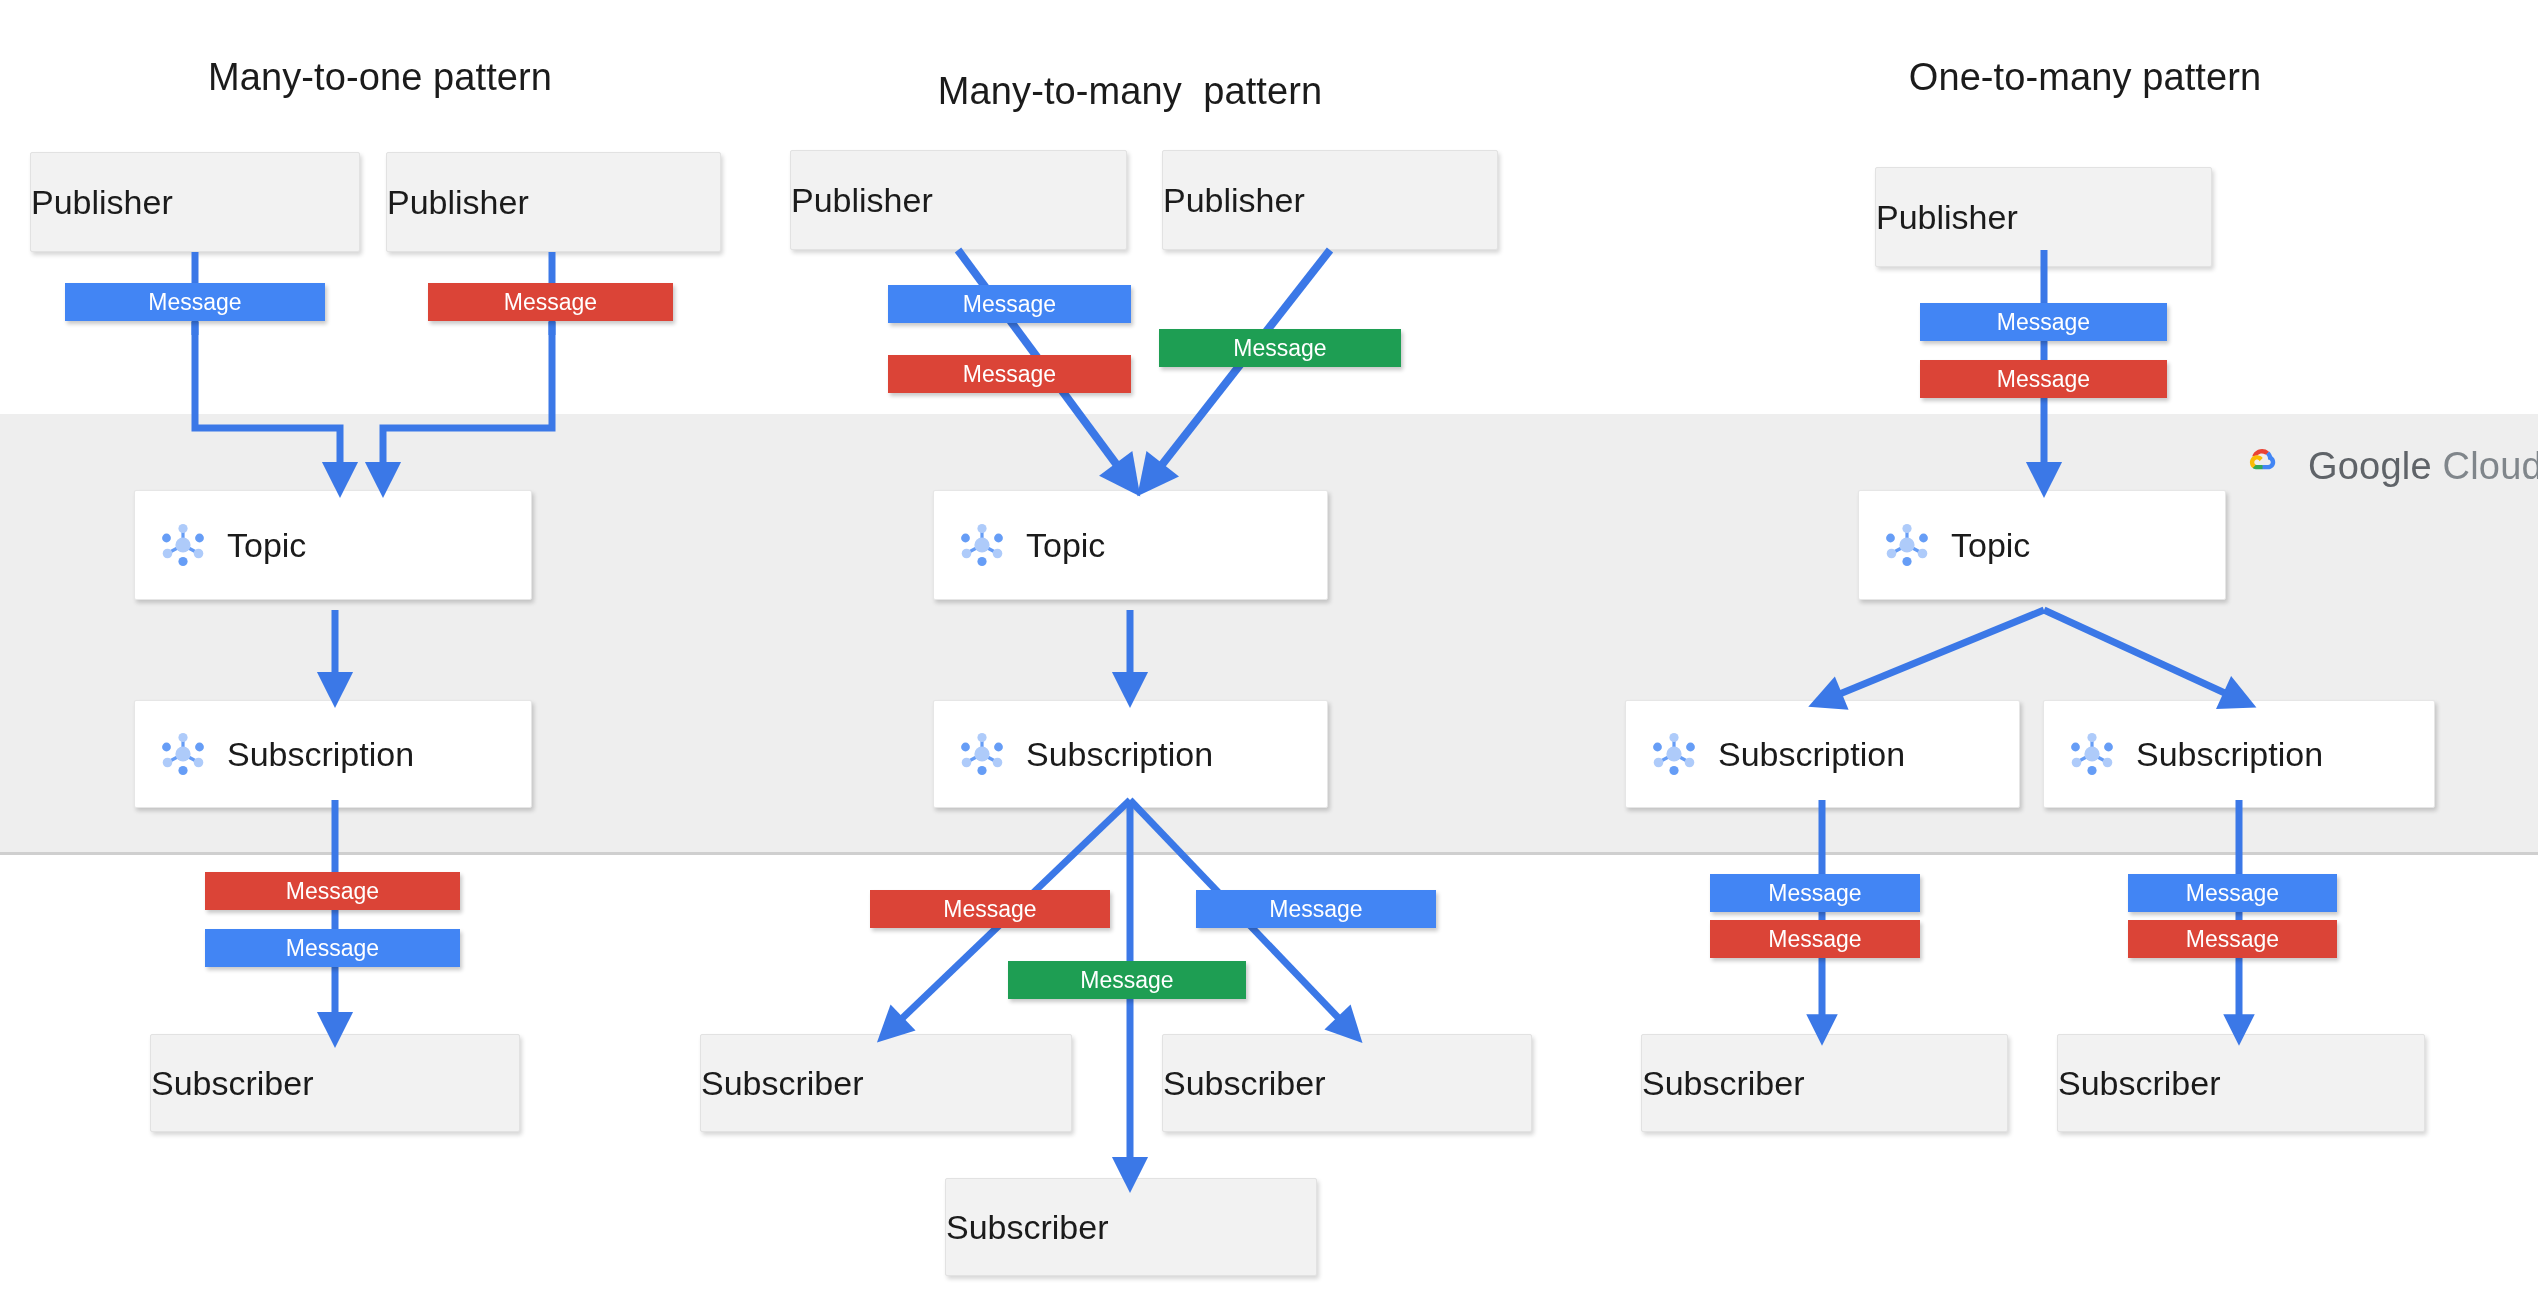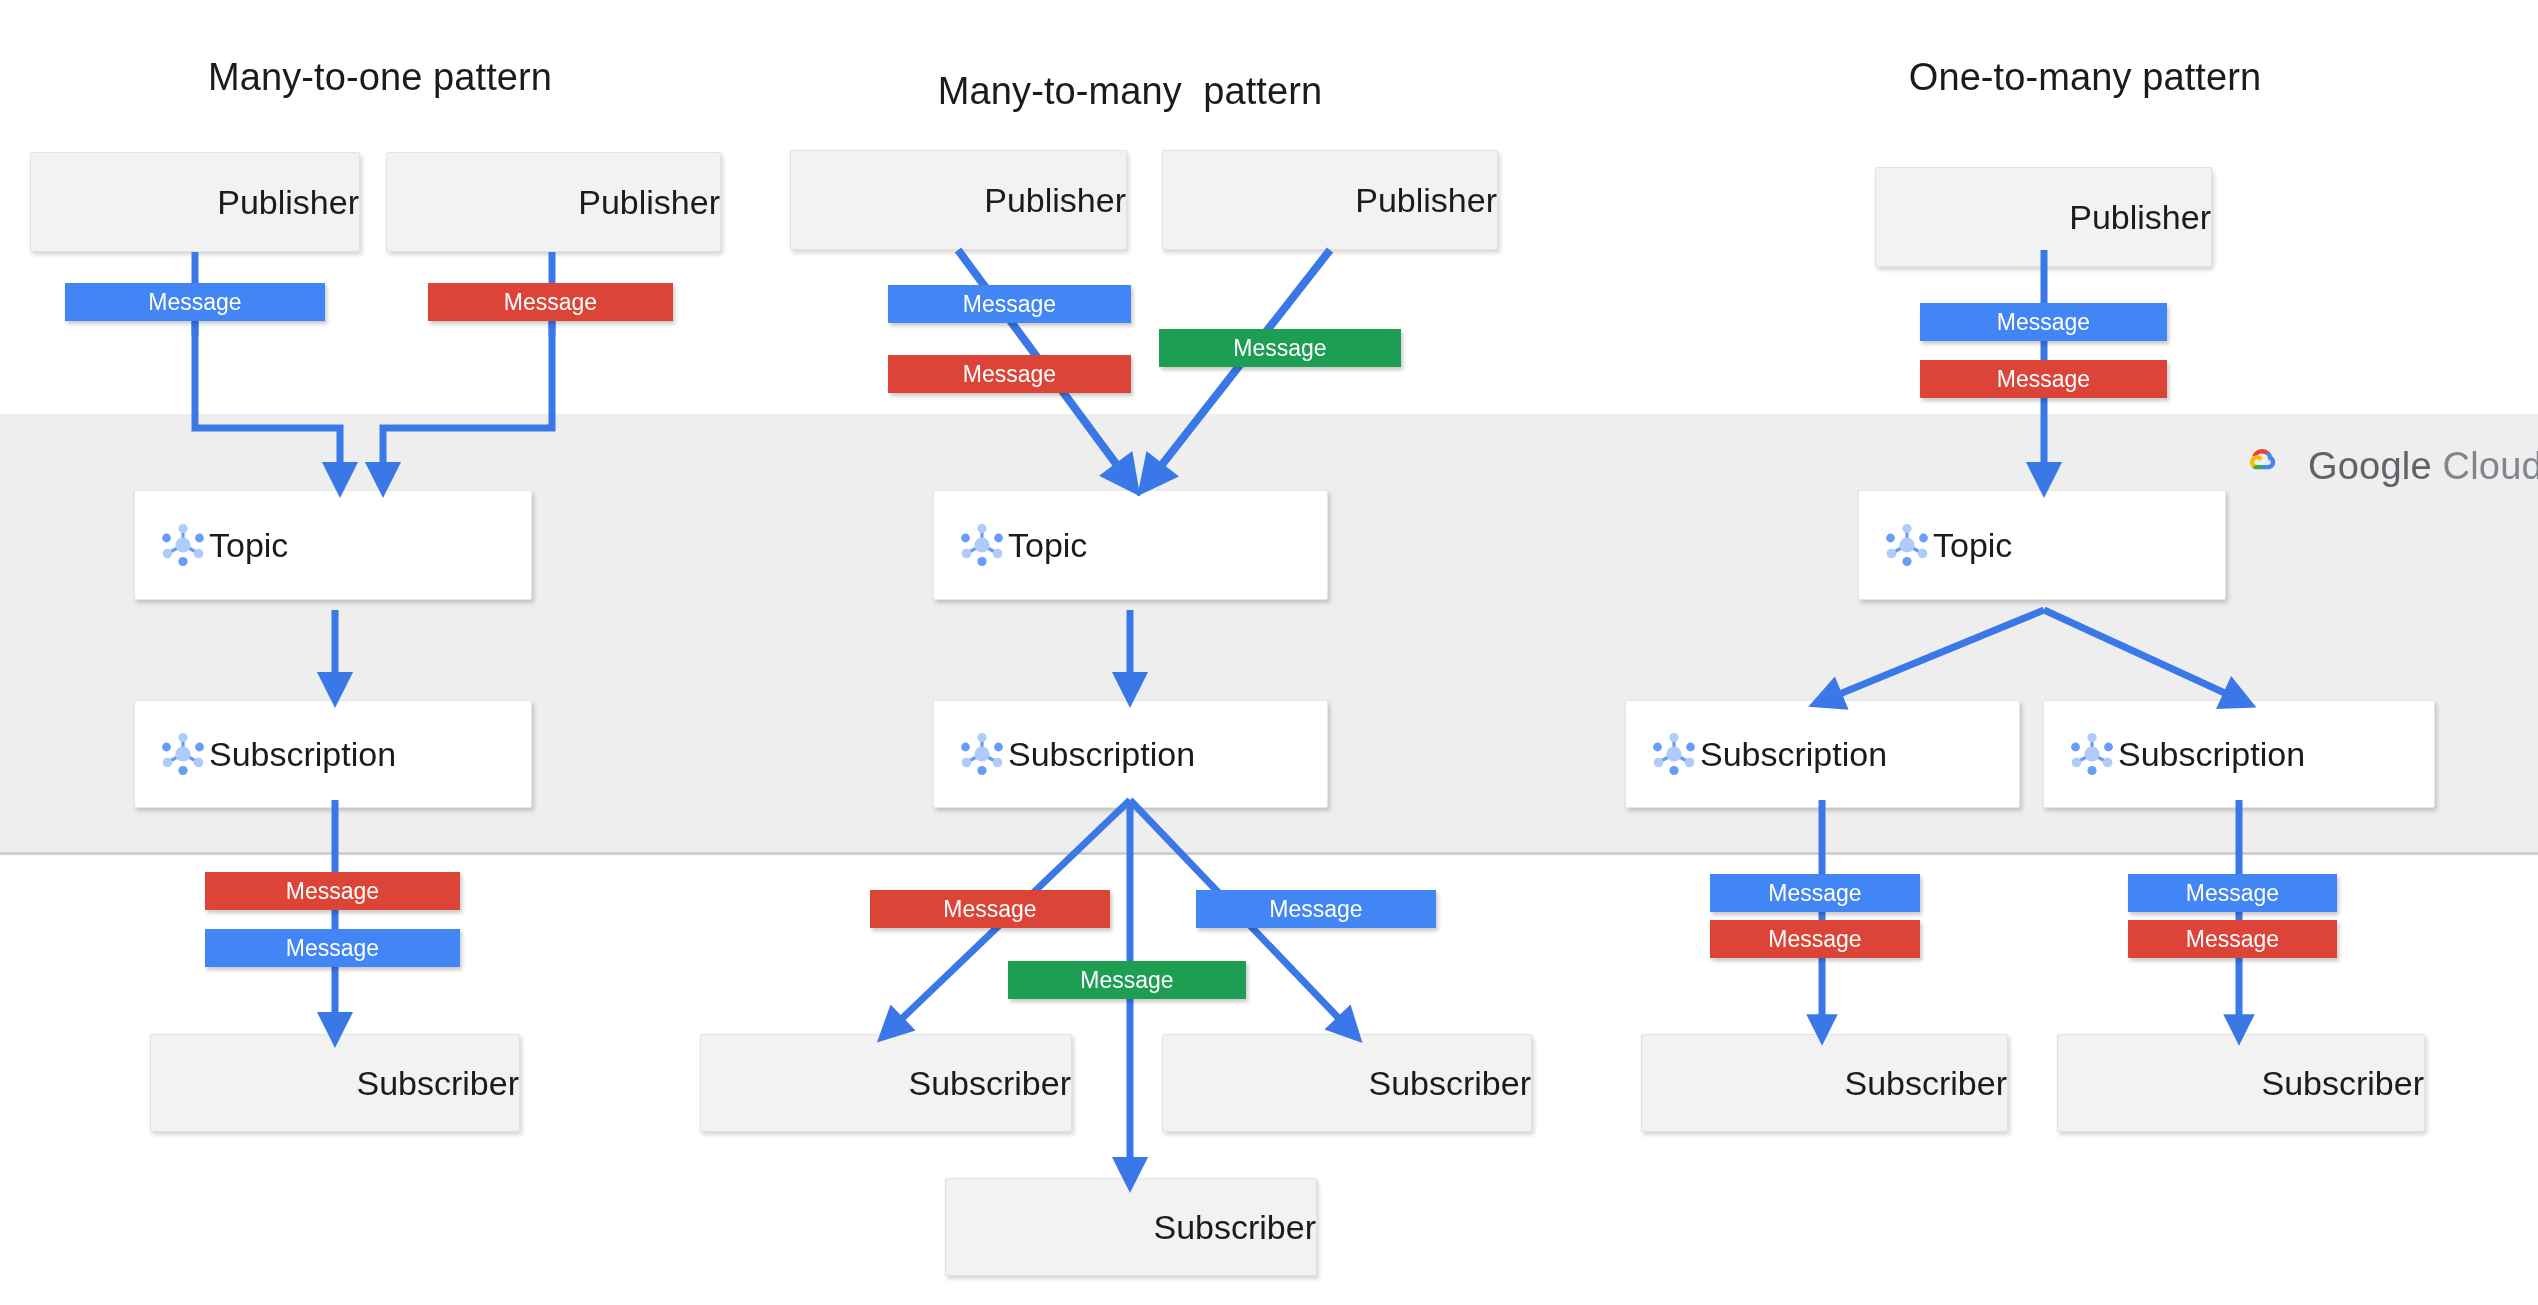--- a/index.html
+++ b/index.html
@@ -34,40 +34,40 @@
     letter-spacing:0.1px;
     white-space:pre;
   }
 
   
   .node{
     position:absolute;
     box-sizing:border-box;
     display:flex;
     align-items:center;
-    justify-content:flex-end;
+    justify-content:flex-start;
     border-radius:2px;
     font-size:34px;
     color:#1b1b1b;
     font-weight:400;
   }
   .node.endpoint{
     background:#f2f2f2;
     border:1px solid #e2e2e2;
     box-shadow:2px 3px 4px rgba(0,0,0,0.16);
   }
   .node.pubsub{
     background:#ffffff;
     border:1px solid #e6e6e6;
     box-shadow:2px 3px 4px rgba(0,0,0,0.18);
     justify-content:flex-start;
     padding-left:22px;
   }
   .node .label{pointer-events:none;}
-  .node.pubsub .label{}
+  .node.pubsub .label{margin-left:18px;}
 
   
   .ps-icon{
     width:52px;height:52px;
     flex:0 0 52px;
     display:block;
   }
 
   
   .msg{

